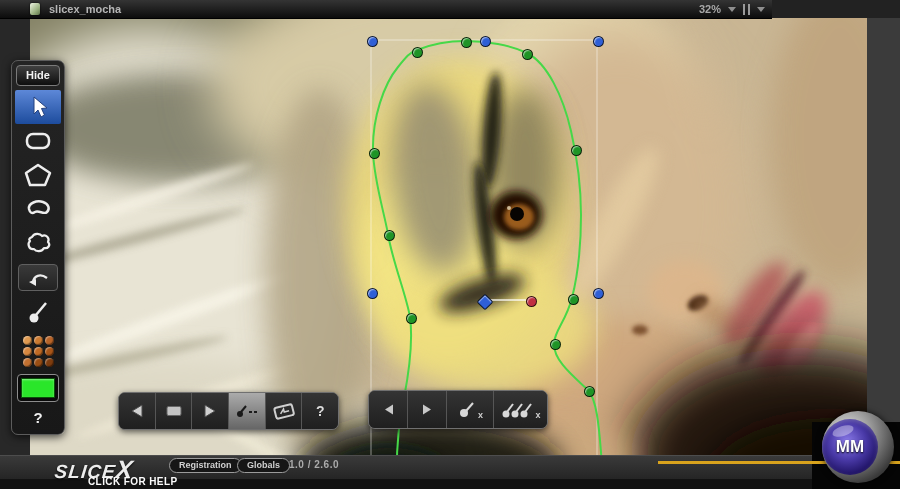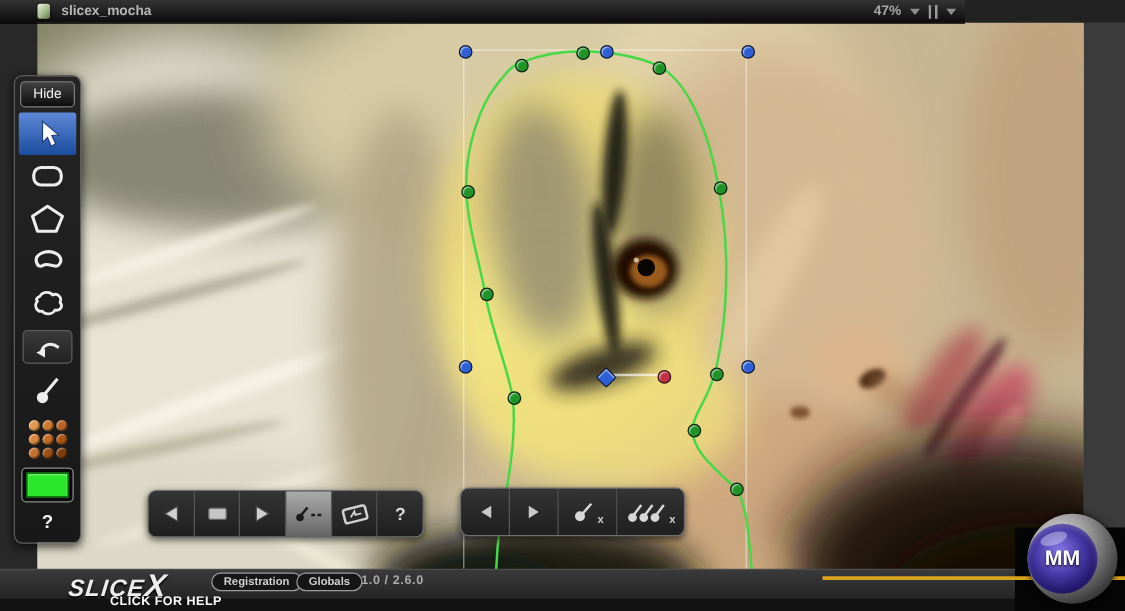--- a/index.html
+++ b/index.html
@@ -33,21 +33,21 @@
   .cp.anchor-handle{border-radius:2px;transform:rotate(45deg);width:10px;height:10px;}
   .anchor-line{position:absolute;left:488px;top:299px;width:38px;height:2px;
       background:rgba(255,255,255,.65);z-index:3;}
 
   
   .toolbar{position:absolute;left:11px;top:60px;width:52px;z-index:6;
     background:linear-gradient(#242424,#181818);border:1px solid #5c5c5c;border-radius:7px;
     box-shadow:0 2px 8px rgba(0,0,0,.7);display:flex;flex-direction:column;align-items:center;
     padding:4px 0 8px;}
   .hide-btn{width:42px;height:19px;background:linear-gradient(#404040,#0e0e0e);
-    border:1px solid #7a7a7a;border-radius:4px;color:#f2f2f2;font-weight:normal;font-size:11px;
+    border:1px solid #7a7a7a;border-radius:4px;color:#f2f2f2;font-weight:bold;font-size:11px;
     text-align:center;line-height:19px;margin-bottom:4px;cursor:pointer;}
   .tool{width:46px;height:34px;display:flex;align-items:center;justify-content:center;}
   .tool.selected{background:linear-gradient(#5d88d8,#1d4c9d);border-radius:2px;}
   .undo-tool{width:38px;height:25px;background:linear-gradient(#3a3a3a,#222);
     border:1px solid #606060;border-radius:4px;display:flex;align-items:center;justify-content:center;
     margin:4px 0;}
   .dots-grid{display:grid;grid-template-columns:repeat(3,9px);gap:2px;margin:7px 0 5px;}
   .dot-c{width:9px;height:9px;border-radius:50%;box-shadow:inset -1px -1px 1px rgba(0,0,0,.5),inset 1px 1px 1px rgba(255,255,255,.35);}
   .swatch-outer{width:40px;height:26px;border:1px solid #8d8d8d;border-radius:4px;background:#0a0a0a;
     display:flex;align-items:center;justify-content:center;margin:2px 0;}
@@ -99,21 +99,21 @@
 </style>
 </head>
 <body>
 
 <div class="screen">
 
   <div class="titlebar">
     <div class="doc-icon"></div>
     <span>slicex_mocha</span>
     <div class="tb-right">
-      <span style="color:#a8a8a8;">47%</span>
+      <span style="color:#a8a8a8;">32%</span>
       <div class="caret"></div>
       <div class="vslider-icon"></div>
       <div class="caret"></div>
     </div>
   </div>
 
   <div class="left-strip"></div>
   <div class="right-strip"></div>
 
   <svg class="photo" width="837" height="471" viewBox="0 0 837 471">

